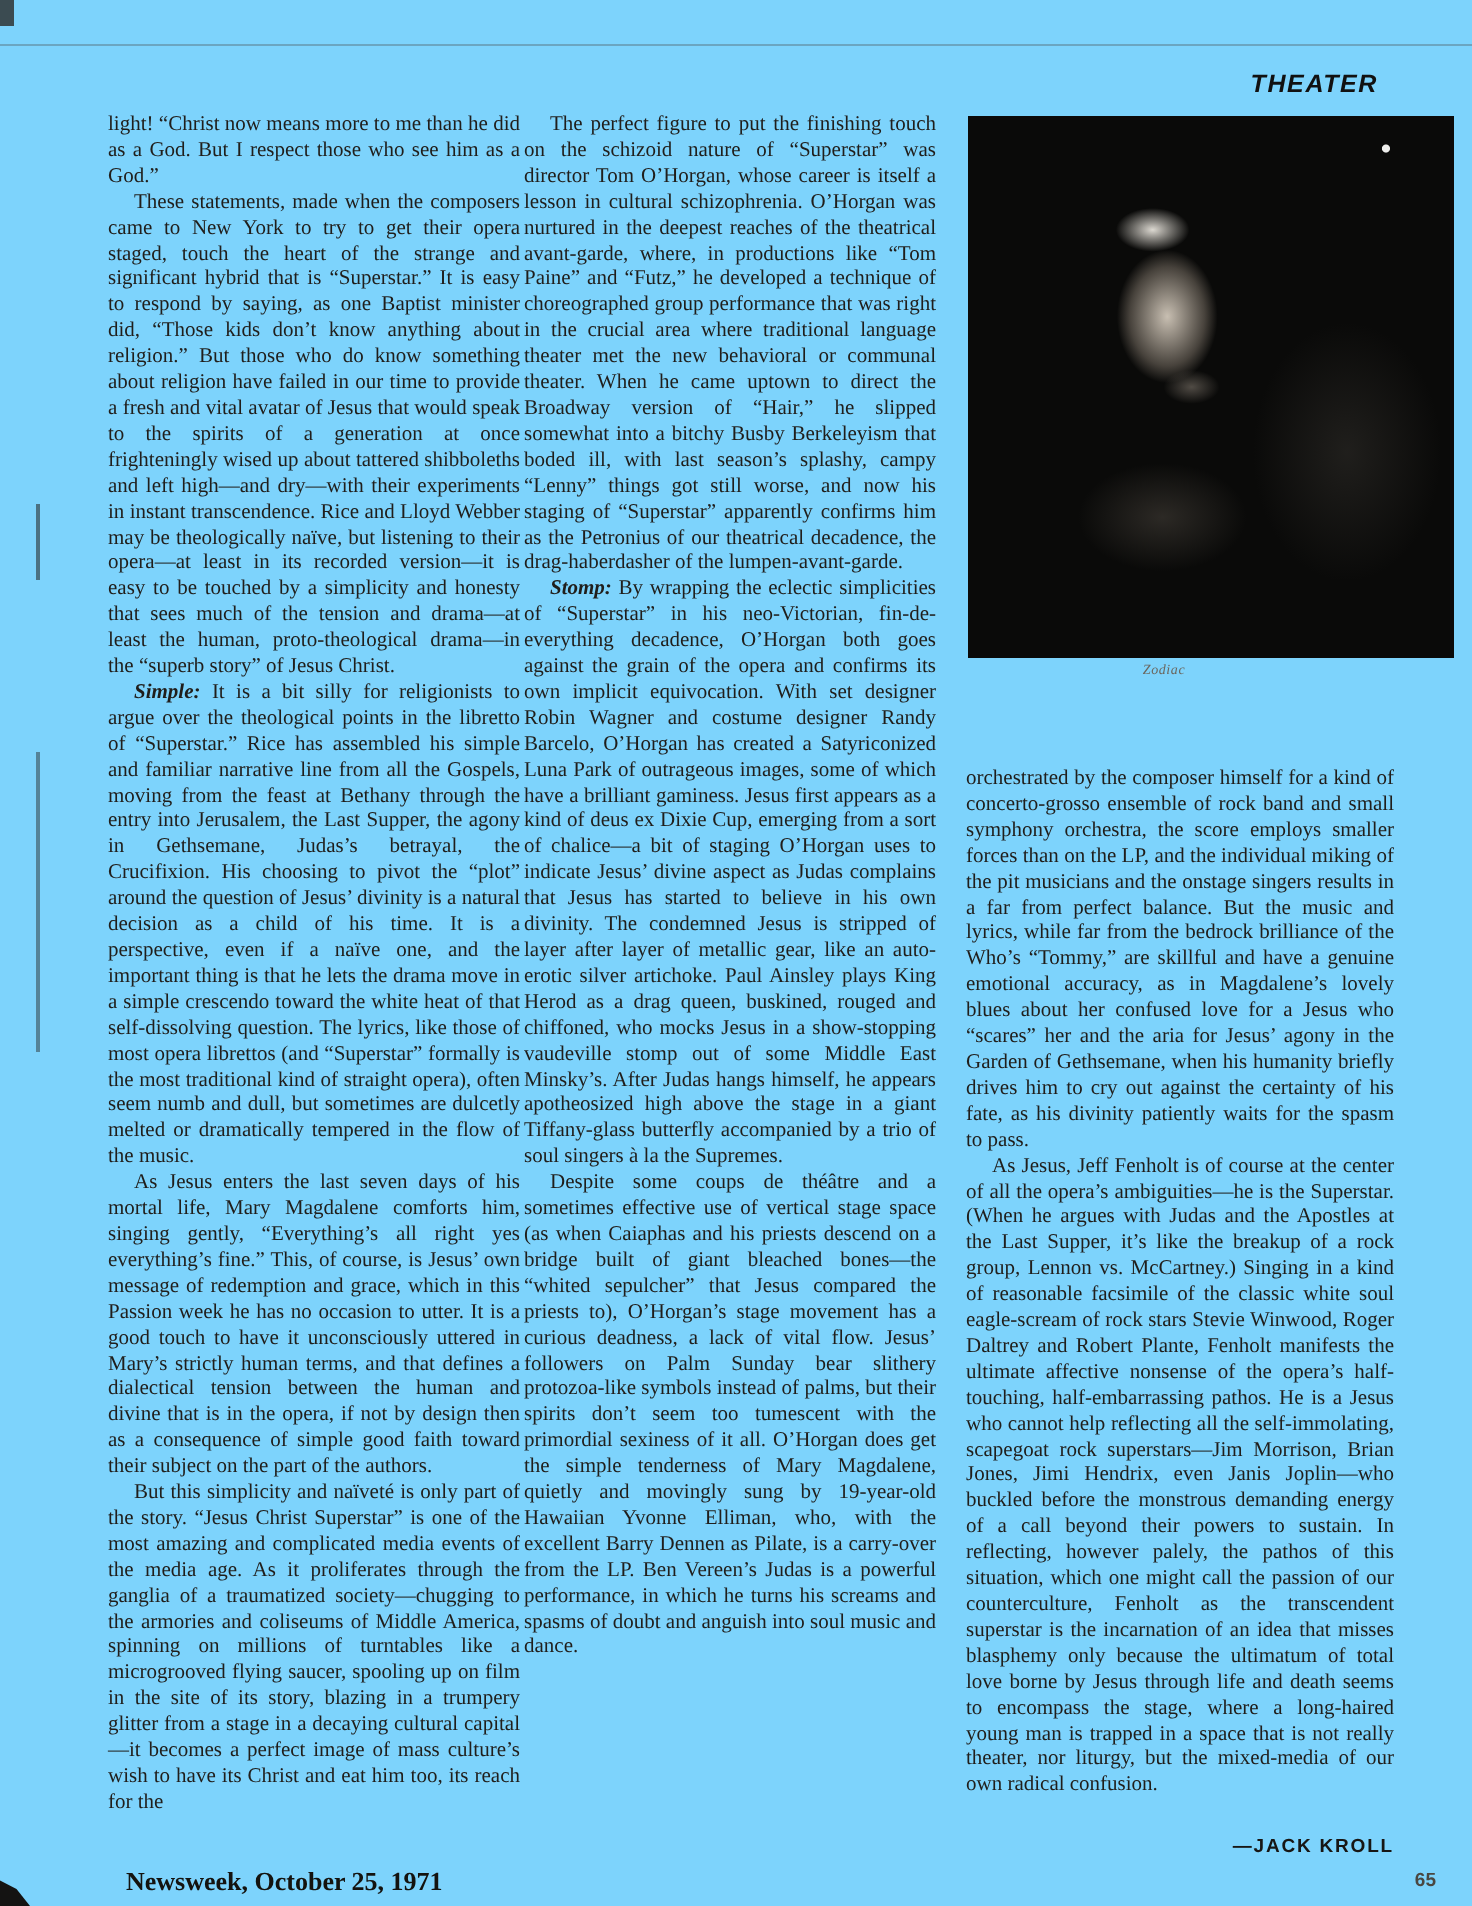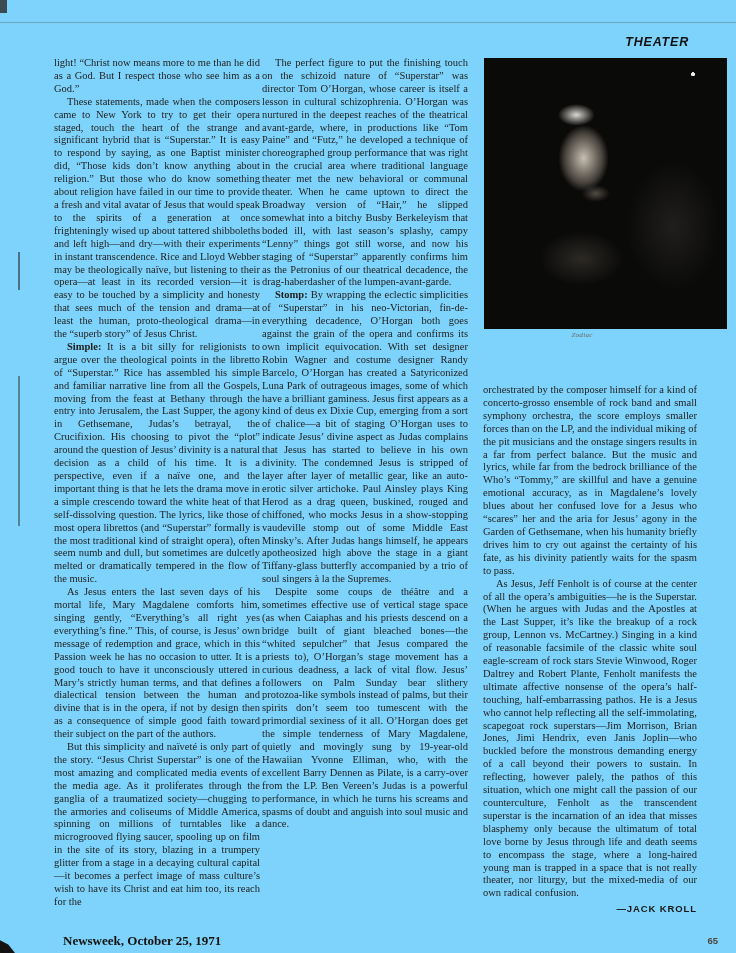--- a/index.html
+++ b/index.html
@@ -47,23 +47,23 @@
   
   .col {
     position:absolute; top:57px; font-size:10.5px; line-height:12.9px;
     text-align:justify; hyphens:auto; -webkit-hyphens:auto;
   }
   #col1 { left:40px;  width:206px;margin-left:14px; }
   #col2 { left:262px; width:206px; }
   #col3 { left:483px; top:384px; width:214px; }
   p.para { margin:0; padding:0; }
   p.indent { text-indent:13px; }
-  .lead { font-weight:bold; }
+  .lead { font-weight:bold;font-style:italic; }
   .byline {
-    margin-top:3px; text-align:right;
+    margin-top:18px; text-align:right;
     font-family:"Liberation Sans", sans-serif; font-weight:bold;
     font-size:9.5px; letter-spacing:.9px; color:#17161 4;
     color:#171614;
   }
   
   .footer-left {
     position:absolute; left:28px; top:933px;
     font-weight:bold; font-size:13px; color:#14130f;margin-left:35px;
   }
   .page-num {

